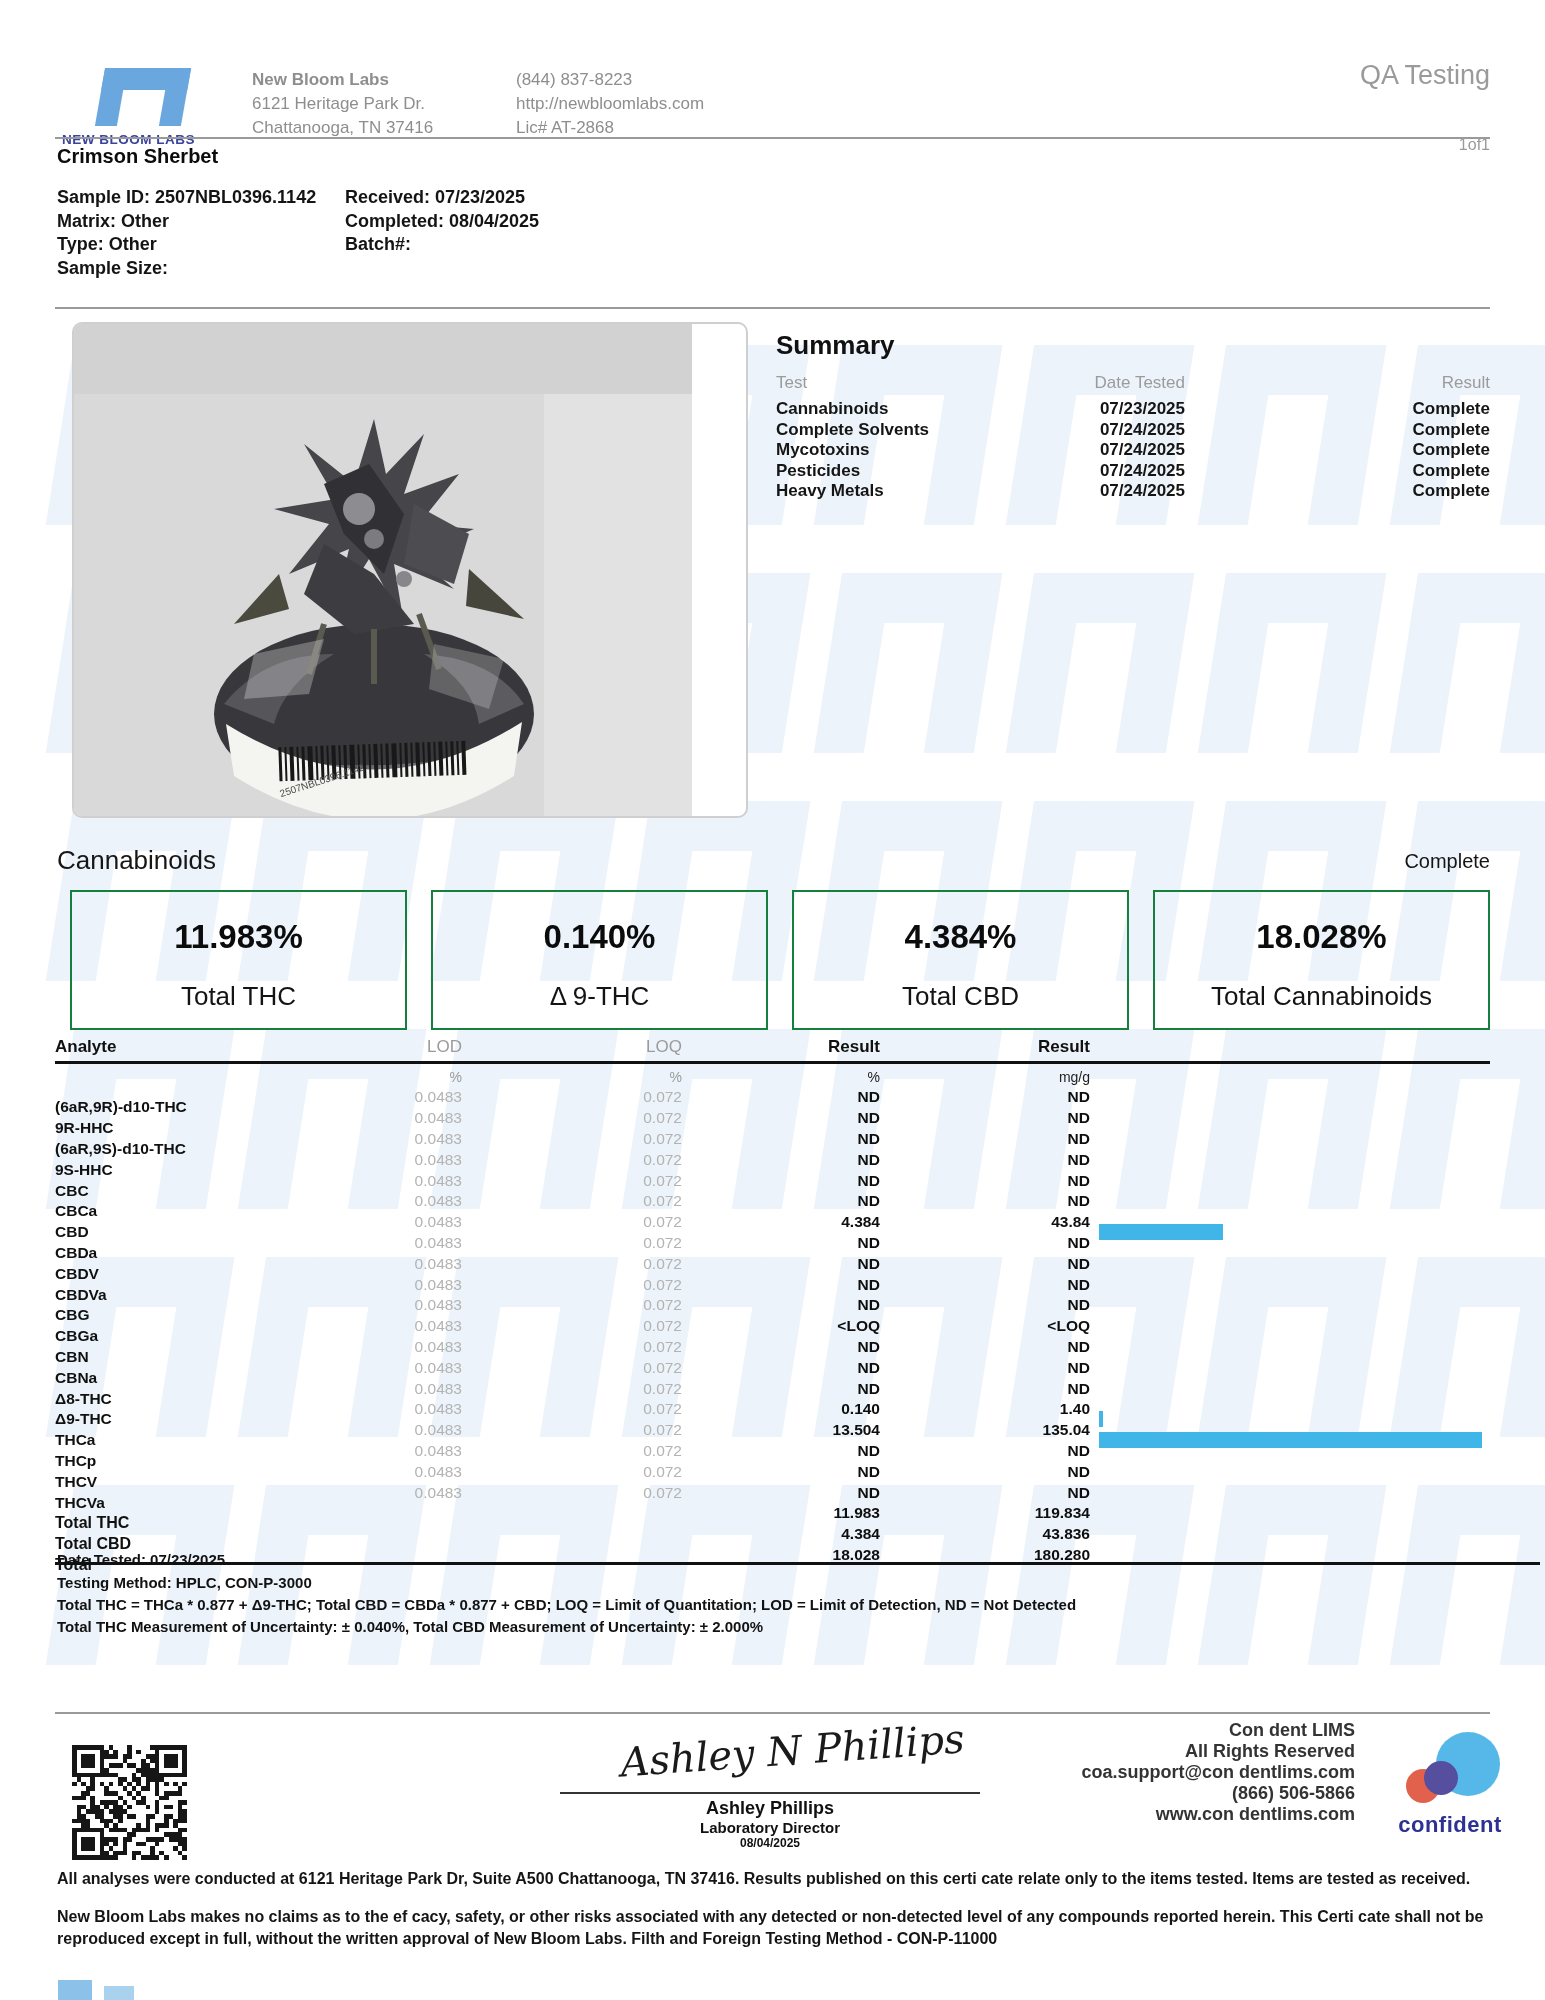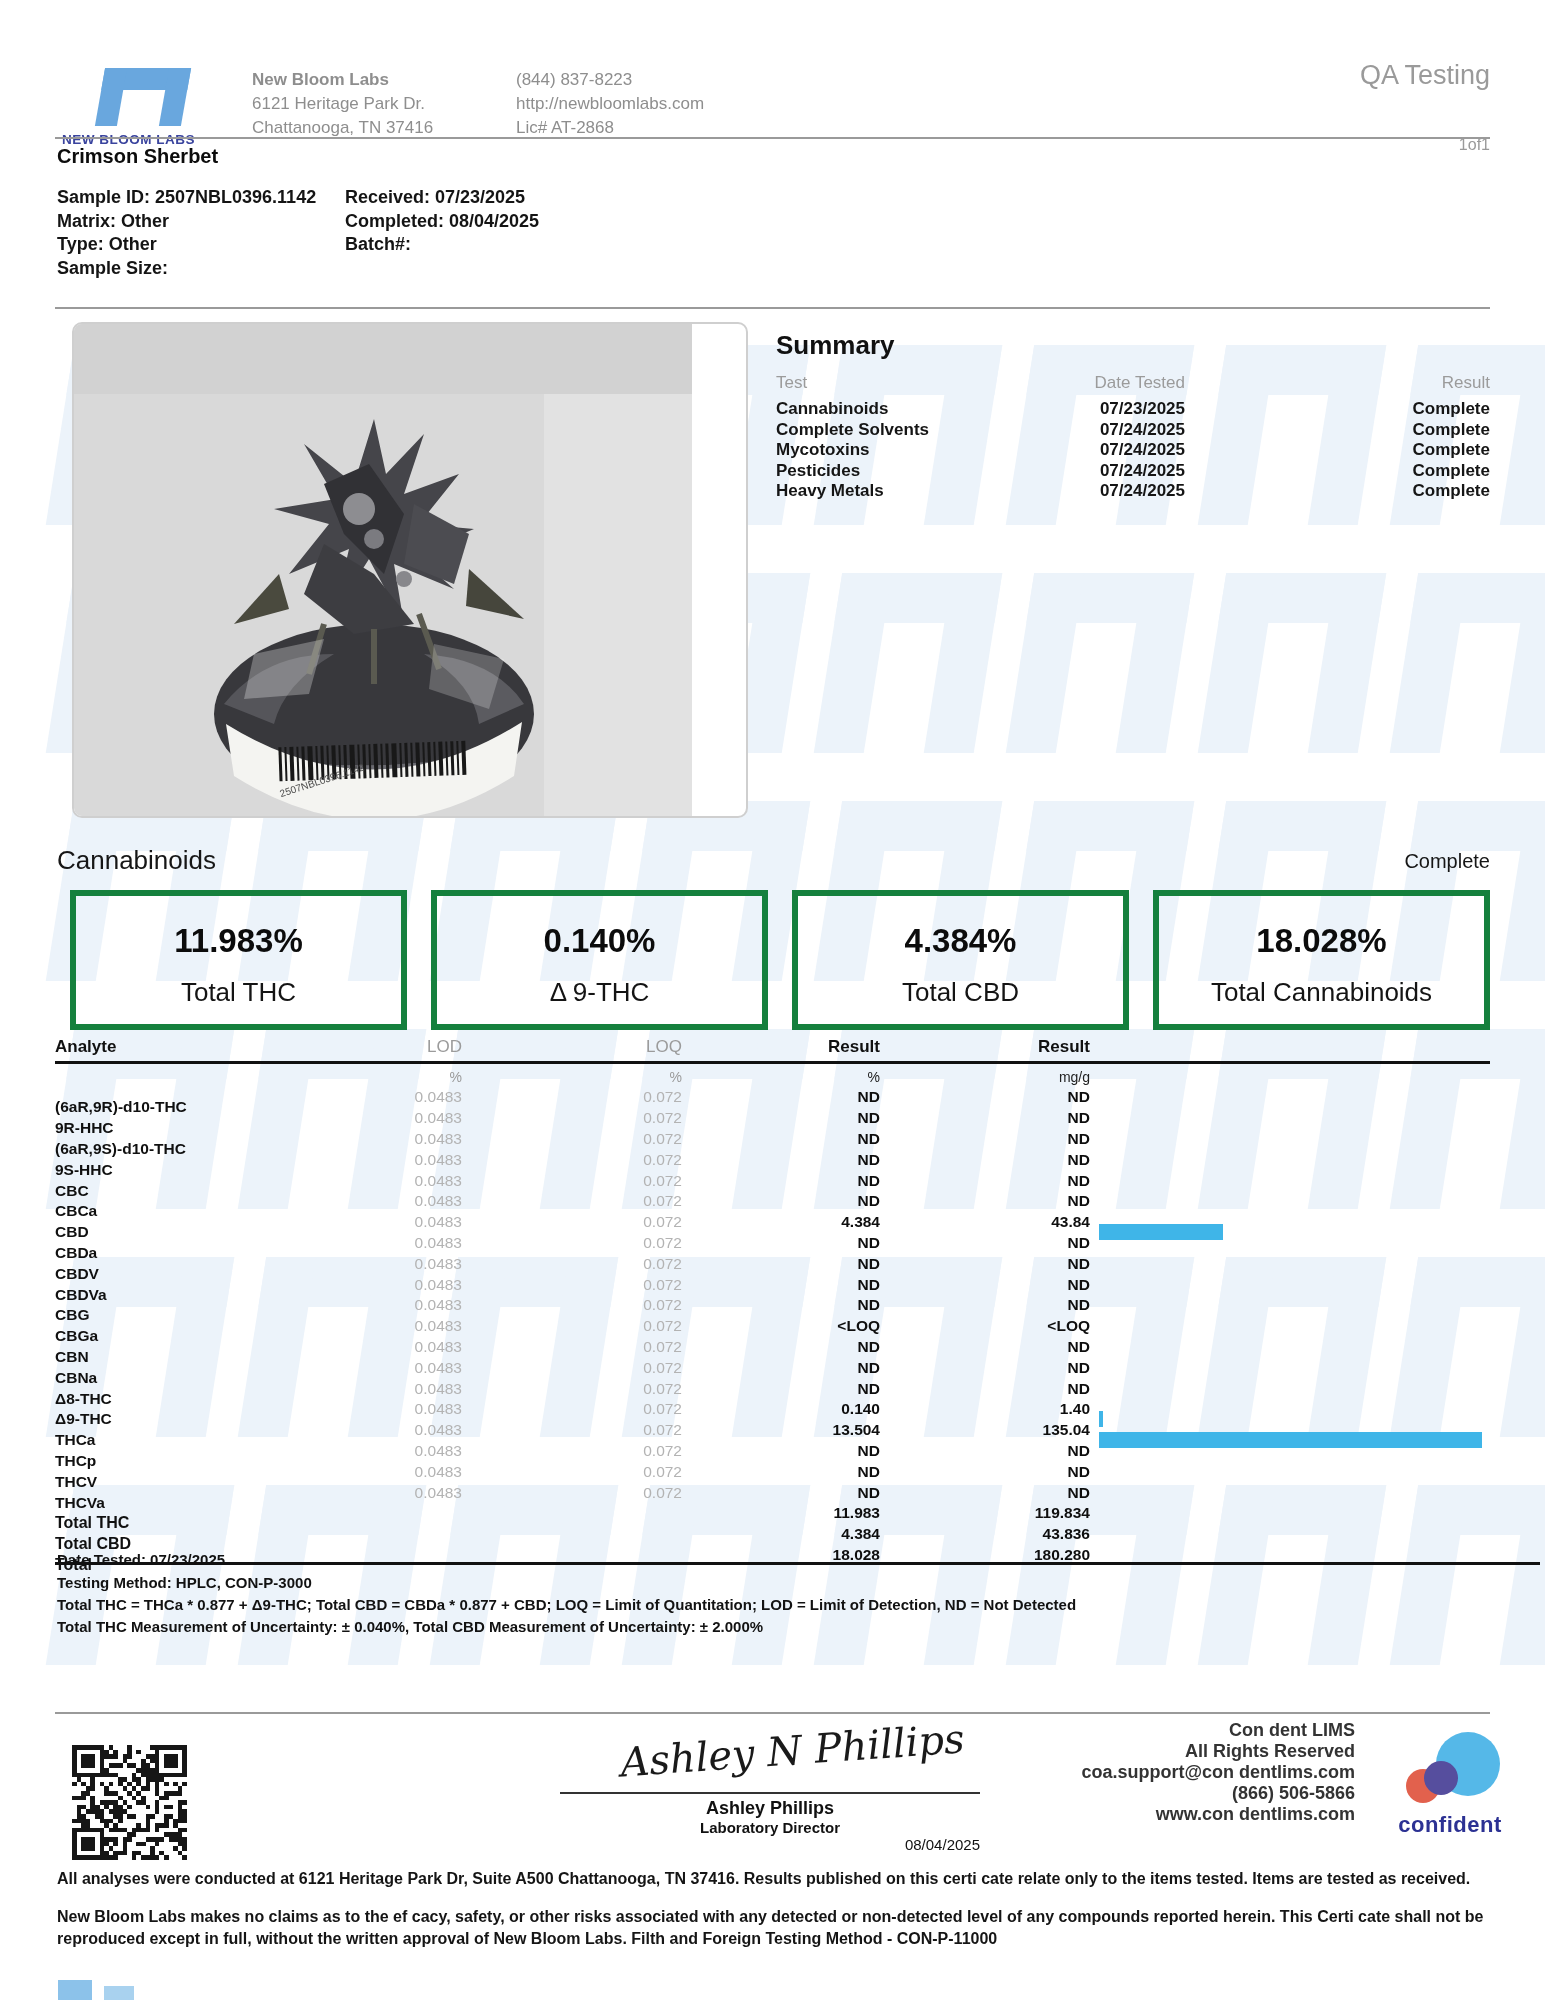--- a/index.html
+++ b/index.html
@@ -30,21 +30,21 @@
   #summary-title{font-size:26px;font-weight:600;}
   .sum-head{display:grid;grid-template-columns:260px 149px 305px;font-size:17px;color:#9b9b9b;}
   .sum-row{display:grid;grid-template-columns:260px 149px 305px;font-size:17px;font-weight:600;
            color:#151515;height:20.5px;align-items:center;}
   .sum-head span:nth-child(2),.sum-row span:nth-child(2){text-align:right;}
   .sum-head span:nth-child(3),.sum-row span:nth-child(3){text-align:right;}
   
   #cann-title{font-size:26px;color:#161616;}
   #cann-status{font-size:20px;color:#161616;text-align:right;}
   #cards{position:absolute;left:70px;top:890px;width:1420px;height:140px;display:flex;gap:24px;z-index:2;}
-  .card{flex:1;border:6px solid #15803d;box-sizing:border-box;display:flex;flex-direction:column;
+  .card{flex:1;border:2px solid #15803d;box-sizing:border-box;display:flex;flex-direction:column;
         align-items:center;background:transparent;}
   .card-value{font-size:33px;font-weight:700;margin-top:26px;color:#0c0c0c;}
   .card-label{font-size:26px;margin-top:auto;margin-bottom:16px;color:#141414;}
   
   .agrid{display:grid;grid-template-columns:250px 157px 220px 198px 210px 400px;}
   .agrid .r{text-align:right;}
   #a-head{font-size:17px;}
   #a-head .hname{font-weight:700;color:#111;}
   #a-head .hgray{color:#9b9b9b;}
   #a-head .hres{font-weight:700;color:#111;}
@@ -60,21 +60,21 @@
   .a-bar i{display:block;height:16px;background:#3fb5e8;transform:translateY(10px);}
   .arow.total .a-name{font-weight:700;font-size:16px;}
   .fnote{font-size:15px;font-weight:700;color:#121212;}
   
   #qr{position:absolute;left:72px;top:1745px;width:115px;height:115px;display:grid;
       grid-template-columns:repeat(25,1fr);grid-template-rows:repeat(25,1fr);z-index:2;}
   #qr i{display:block;}
   #qr i.d{background:#161616;}
   .sig-name{font-size:18px;font-weight:600;text-align:center;}
   .sig-role{font-size:15px;font-weight:700;text-align:center;}
-  .sig-date{font-size:15px;font-weight:400;text-align:right;}
+  .sig-date{font-size:12px;font-weight:700;text-align:center;}
   .lims{font-size:18px;font-weight:600;color:#333;text-align:right;line-height:21px;}
   #confident-word{font-size:22px;font-weight:700;color:#2c3193;letter-spacing:.5px;}
   .disc{font-size:16px;font-weight:600;color:#151515;line-height:22px;white-space:nowrap;}
 </style>
 </head>
 <body>
 
 <div id="page">
   <div id="wm-layer">
       <div class="wm" style="left: 60px; top: 345px;"></div>

